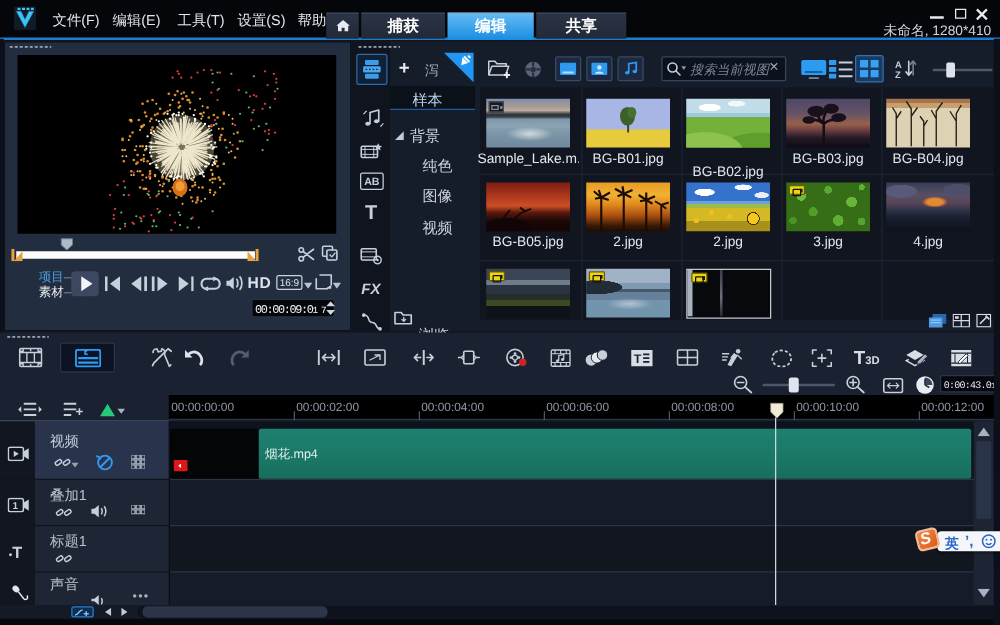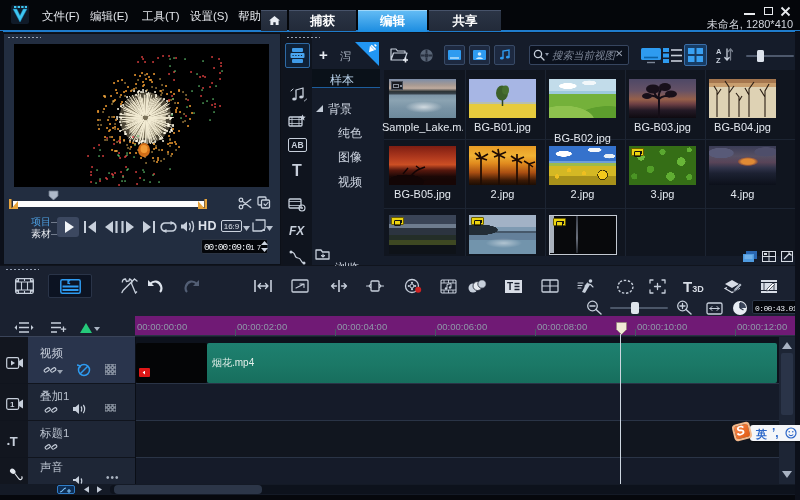--- a/index.html
+++ b/index.html
@@ -460,21 +460,21 @@
 </svg>
 <svg class="ab" style="left:50px;top:321px" width="17" height="13" viewBox="0 0 17 13">
  <path d="M1 2h10M1 6.5h10M1 11h6" stroke="#c7cfdb" stroke-width="1.5"></path>
  <path d="M13.5 11V5.5M10.8 8.2h5.4" stroke="#c7cfdb" stroke-width="1.3"></path>
 </svg>
 <svg class="ab" style="left:79px;top:322px" width="21" height="12" viewBox="0 0 21 12">
  <path d="M7 1l6 10H1Z" fill="#25c97a"></path>
  <path d="M15 5h6l-3 4Z" fill="#aab4c2"></path>
 </svg>
 
-<div class="ab" style="left:135px;top:316px;width:665px;height:20px;background:#701a75;border-bottom:1px solid #2a3344;color:#8f98a9;font-size:9.5px">
+<div class="ab" style="left:135px;top:316px;width:665px;height:20px;background:#000000;border-bottom:1px solid #2a3344;color:#8f98a9;font-size:9.5px">
  <span class="ab" style="left:2px;top:5px">00:00:00:00</span>
  <span class="ab" style="left:102px;top:5px">00:00:02:00</span>
  <span class="ab" style="left:202px;top:5px">00:00:04:00</span>
  <span class="ab" style="left:302px;top:5px">00:00:06:00</span>
  <span class="ab" style="left:402px;top:5px">00:00:08:00</span>
  <span class="ab" style="left:502px;top:5px">00:00:10:00</span>
  <span class="ab" style="left:602px;top:5px">00:00:12:00</span>
  <div class="ab" style="left:100px;top:13px;width:1px;height:7px;background:#4a5466"></div>
  <div class="ab" style="left:200px;top:13px;width:1px;height:7px;background:#4a5466"></div>
  <div class="ab" style="left:300px;top:13px;width:1px;height:7px;background:#4a5466"></div>

